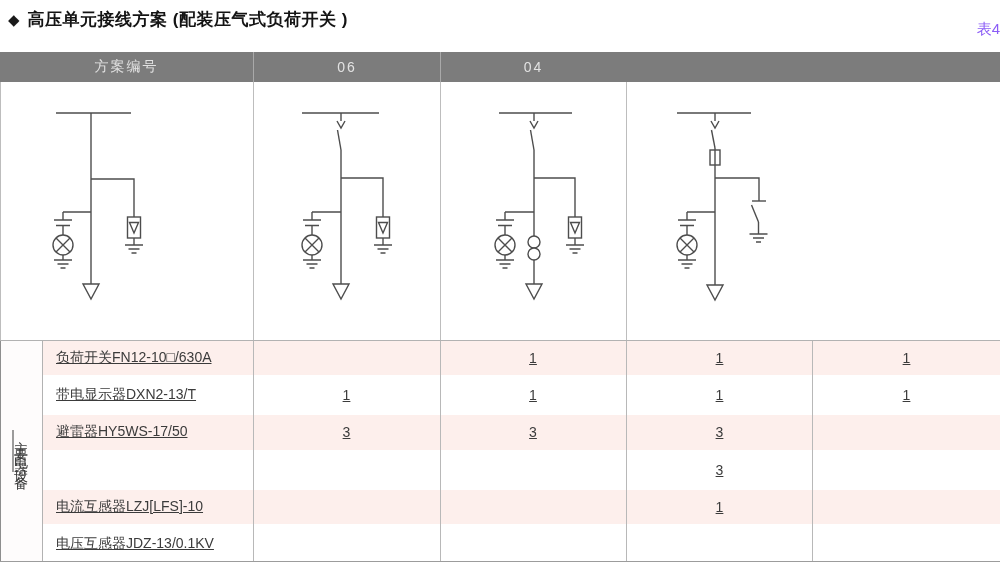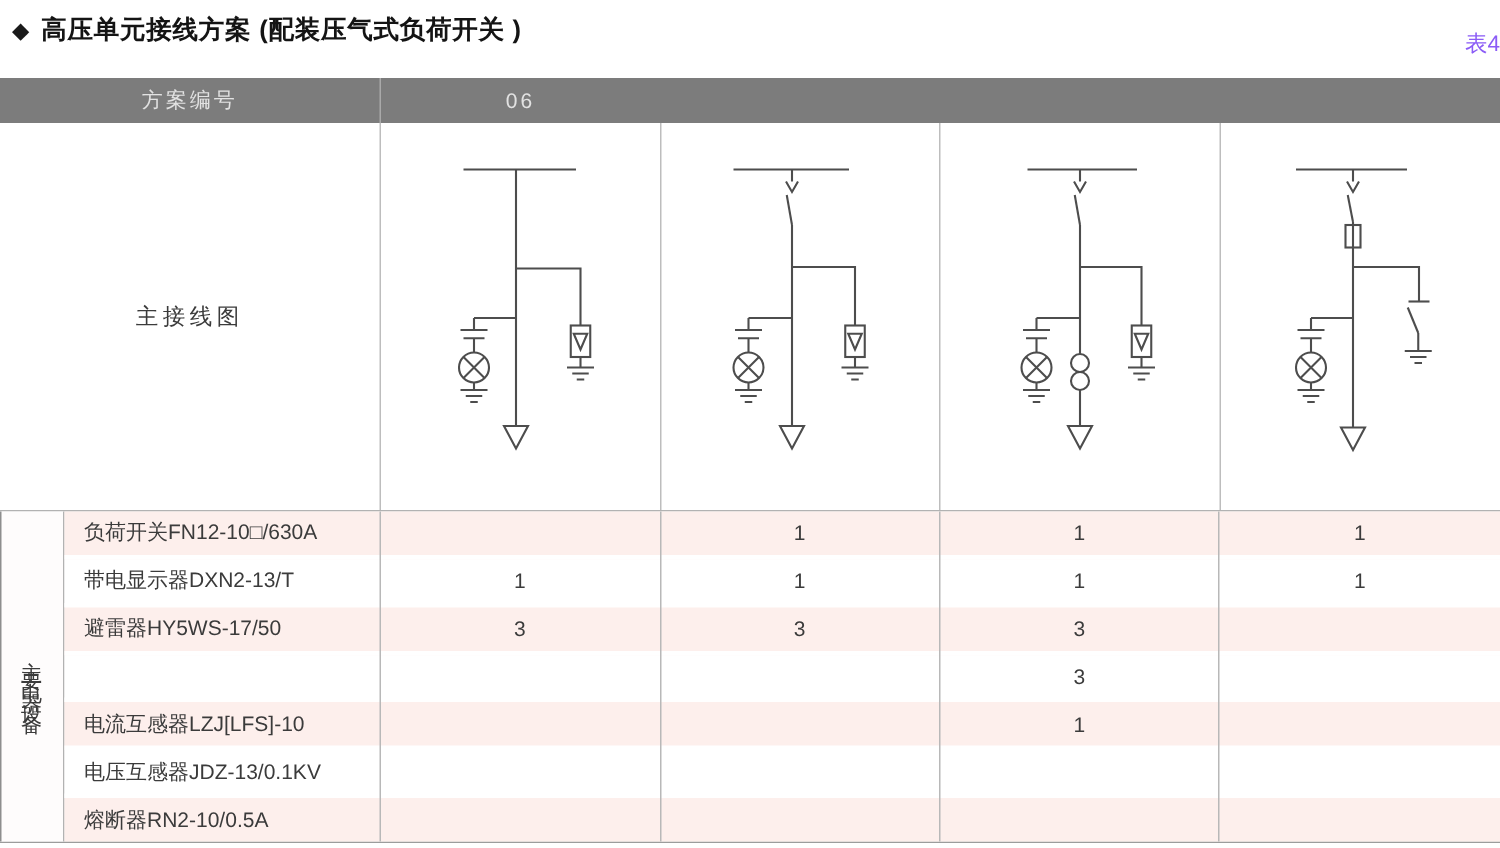--- a/index.html
+++ b/index.html
@@ -27,20 +27,21 @@
   .diagram-row { height:258px; background:#ffffff; }
   .diagram-label-cell { display:flex; align-items:center; justify-content:center; }
   .diagram-label { font-size:15px; color:#3b3b3b; letter-spacing:3px; }
   .diagram-cell { border-left:1px solid #bdbdbd; position:relative; }
   .diagram-cell svg { display:block; }
 
   .equipment {
     position:relative; height:220px;
     border-top:1px solid #b2b2b2; border-bottom:1px solid #9c9c9c;
     display:flex;
+    text-decoration:underline;
   }
   .vline { position:absolute; top:0; bottom:0; width:1px; background:#b8b8b8; z-index:5; }
   .vl-1 { left:253px; } .vl-2 { left:440px; } .vl-3 { left:626px; } .vl-4 { left:812px; }
 
   .group-cell {
     width:43px; box-sizing:border-box;
     border-left:1px solid #8e8e8e; border-right:1px solid #b2b2b2;
     display:flex; align-items:center; justify-content:center; background:#fefcfc;
   }
   .group-label {
@@ -73,26 +74,24 @@
   <span class="diamond">◆</span>
   <span class="page-title">高压单元接线方案 (配装压气式负荷开关 )</span>
 </div>
 <div class="table-tag">表4</div>
 
 <div class="sch-table">
 
   <div class="header-row grid5">
     <div class="header-cell">方案编号</div>
     <div class="header-cell">06</div>
+    <div class="header-cell">04</div>
   </div>
 
   <div class="diagram-row grid5">
-    <div class="diagram-label-cell">
-      <span class="diagram-label">主接线图</span>
-    </div>
 
     <div class="diagram-cell">
       <svg width="187" height="258" viewBox="0 0 187 258">
         <g class="diag">
           <path d="M55 31 H130"></path>
           <path d="M90 31 V202"></path>
           <path d="M82 202 H98 L90 217 Z"></path>
           <g>
             <path d="M90 97 H133 V135"></path>
             <rect x="126.5" y="135" width="13" height="21"></rect>
@@ -264,24 +263,17 @@
       </div>
 
       <div class="eq-row">
         <div class="eq-name">电压互感器JDZ-13/0.1KV</div>
         <div class="eq-val"></div>
         <div class="eq-val"></div>
         <div class="eq-val"></div>
         <div class="eq-val"></div>
       </div>
 
-      <div class="eq-row pink">
-        <div class="eq-name">熔断器RN2-10/0.5A</div>
-        <div class="eq-val"></div>
-        <div class="eq-val"></div>
-        <div class="eq-val"></div>
-        <div class="eq-val"></div>
-      </div>
 
     </div>
   </div>
 
 </div>
 
 </body></html>

